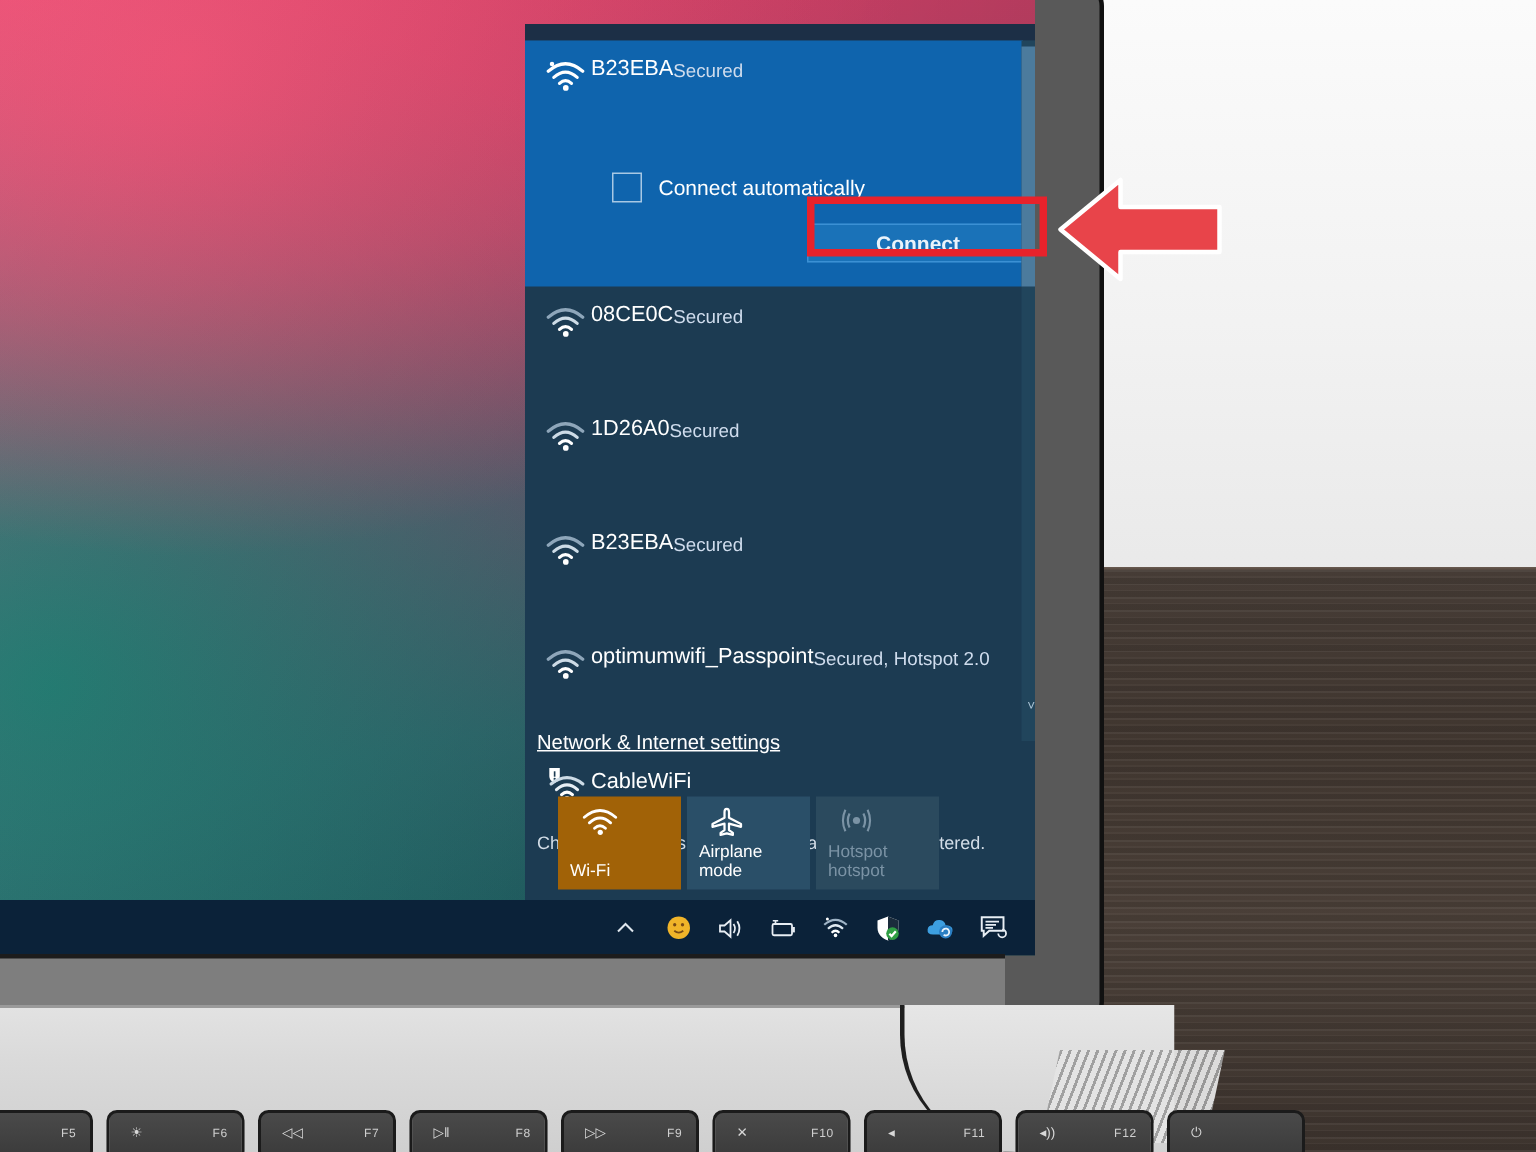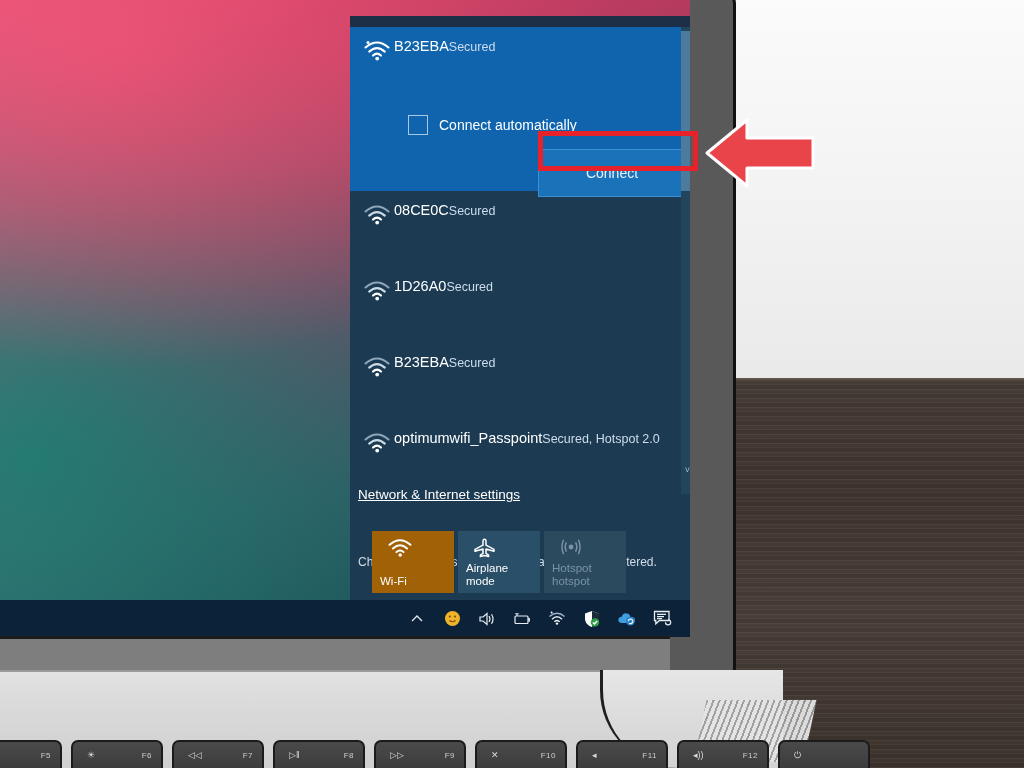--- a/index.html
+++ b/index.html
@@ -65,21 +65,21 @@
   .net-row{position:relative;display:flex;align-items:flex-start;padding:10px 0 0 14px;}
   .wifi-ico{width:30px;flex:0 0 30px;padding-top:3px;}
   .net-texts{display:flex;flex-direction:row;}
   .net-name{font-size:14.5px;line-height:18px;color:#ffffff;}
   .net-sub{font-size:12.5px;line-height:17px;color:#cfdced;margin-top:2px;}
 
   .auto-row{position:absolute;left:0;top:88px;width:332px;display:flex;align-items:center;gap:11px;padding-left:58px;}
   .checkbox{width:18px;height:18px;border:1.6px solid #a8c8e4;background:transparent;}
   .auto-label{font-size:14px;color:#ffffff;}
 
-  .connect-wrap{position:absolute;left:188px;top:122px;width:146px;height:46px;}
+  .connect-wrap{position:absolute;left:188px;top:122px;width:146px;height:24px;font-weight:bold;}
   .connect-btn{width:100%;height:100%;background:#1a72b8;border:1px solid #3b90d4;
         color:#eaf3fb;font-size:14px;display:flex;align-items:center;justify-content:center;}
   .redbox{position:absolute;left:538px;top:131px;width:160px;height:40px;
         border:5px solid #e8222b;box-sizing:border-box;}
 
   .list{position:absolute;left:0;top:175px;width:332px;}
   .li{height:66px;display:flex;align-items:flex-start;padding:10px 0 0 14px;}
   .li.short{height:52px;align-items:center;padding-top:0;}
 
   .settings-link{position:absolute;left:358px;top:487px;font-size:13.5px;color:#ffffff;
@@ -275,20 +275,36 @@
               <path d="M9 15.6 Q13 11.8 17 15.6" fill="none" stroke="#ffffff" stroke-width="2.1" stroke-linecap="round"></path>
               <circle cx="13.2" cy="18.6" r="1.9" fill="#ffffff"></circle>
             </svg>
           </span>
           <span class="net-texts">
             <span class="net-name">optimumwifi_Passpoint</span>
             <span class="net-sub">Secured, Hotspot 2.0</span>
           </span>
         </div>
 
+        <div class="li short">
+          <span class="wifi-ico">
+            <svg width="28" height="24" viewBox="0 0 28 24">
+              <path d="M2.2 1 L9.2 1 L9.2 6.2 C9.2 9 7.2 10.4 5.7 11 C4.2 10.4 2.2 9 2.2 6.2 Z" fill="#ffffff"></path>
+              <rect x="5.2" y="3.2" width="1.1" height="3.6" fill="#1c3b52"></rect>
+              <circle cx="5.75" cy="8.3" r="0.75" fill="#1c3b52"></circle>
+              <path d="M3.4 11.6 Q14 3.2 24.6 11.6" fill="none" stroke="#cddbe6" stroke-width="2.1" stroke-linecap="round"></path>
+              <path d="M7 15.4 Q14 9.2 21 15.4" fill="none" stroke="#e6eef5" stroke-width="2.1" stroke-linecap="round"></path>
+              <path d="M10.4 18.8 Q14 15.4 17.6 18.8" fill="none" stroke="#ffffff" stroke-width="2.1" stroke-linecap="round"></path>
+              <circle cx="14" cy="21.4" r="1.8" fill="#ffffff"></circle>
+            </svg>
+          </span>
+          <span class="net-texts">
+            <span class="net-name">CableWiFi</span>
+          </span>
+        </div>
       </div>
 
       <div class="sbar"></div>
       <div class="sb-arrow" style="top:11px">˄</div>
       <div class="sb-thumb"></div>
       <div class="sb-arrow" style="top:446px">˅</div>
     </div>
 
     <a class="settings-link" href="#">Network &amp; Internet settings</a>
     <div class="settings-sub">Change settings, such as making a connection metered.</div>

